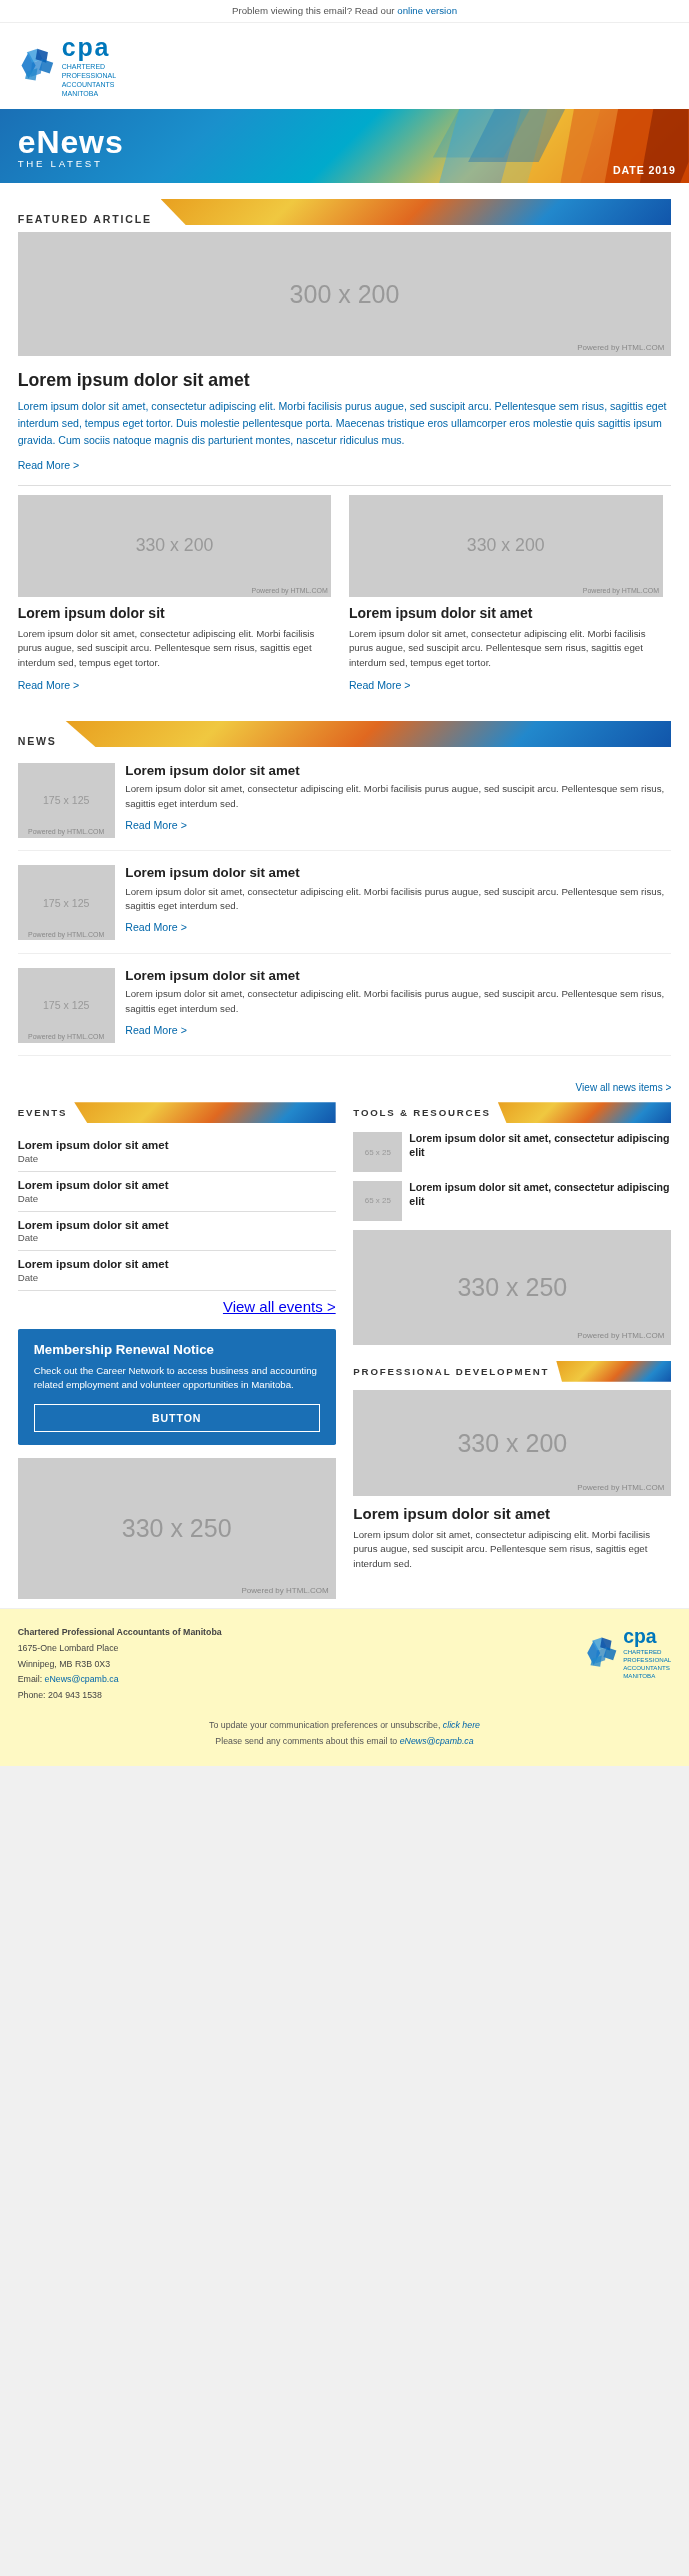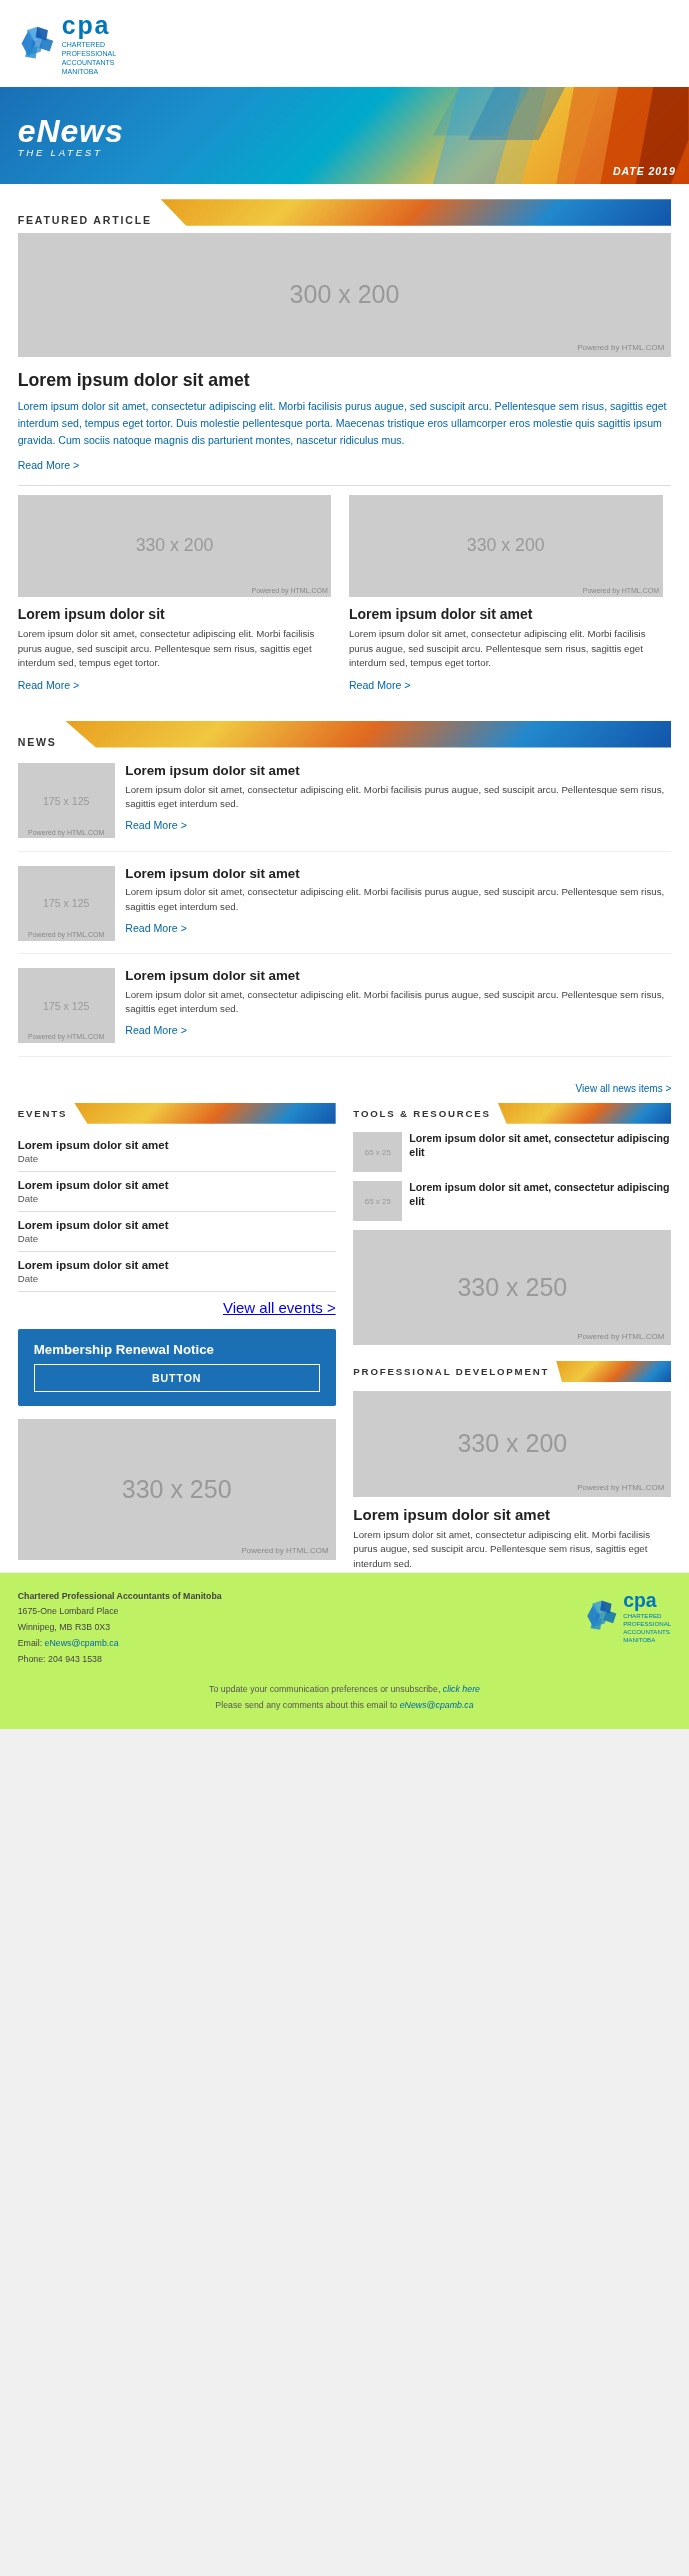--- a/index.html
+++ b/index.html
@@ -48,24 +48,23 @@
     }
     .logo-sub {
       font-size: 7px;
       color: #0077bb;
       line-height: 1.3;
     }
 
     
     .hero-banner {
       position: relative;
-      height: 97px;
+      height: 74px;
       background: linear-gradient(135deg, #1a6fb5 0%, #1a90cc 30%, #00aacc 50%, #f0c040 70%, #e07020 85%, #cc4400 100%);
       overflow: hidden;
-      font-style: italic;
     }
     .hero-text {
       position: absolute;
       left: 17.7px;
       top: 50%;
       transform: translateY(-50%);
       color: white;
     }
     .hero-enews {
       font-size: 32px;
@@ -412,21 +411,21 @@
       margin-bottom: 5.3px;
     }
     .prodev-body {
       font-size: 9.7px;
       color: #444;
       line-height: 1.5;
     }
 
     
     .footer {
-      background: #bef264;
+      background: #fef9c3;
       padding: 16px 17.7px;
       border-top: 0.9px solid #eee;
     }
     .footer-top {
       display: flex;
       justify-content: space-between;
       align-items: flex-start;
       margin-bottom: 14px;
     }
     .footer-address {
@@ -467,20 +466,23 @@
       right: 3.5px;
       font-size: 7px;
       color: #888;
     }
   </style>
 </head>
 <body>
 
 <div class="email-wrapper">
 
+  <div class="top-bar">
+    <span>Problem viewing this email? Read our </span><a href="#">online version</a>
+  </div>
 
   <div class="header">
     <div class="logo-area">
 
       <svg class="cpa-logo-svg" viewBox="0 0 42 42">
 
         <polygon points="4,21 12,6 20,21 12,36" fill="#1a7acc" opacity="0.9"></polygon>
         <polygon points="10,6 22,2 28,14 16,18" fill="#3399dd" opacity="0.8"></polygon>
         <polygon points="22,2 34,6 32,18 20,14" fill="#1155aa" opacity="0.9"></polygon>
         <polygon points="28,14 40,18 36,30 24,26" fill="#0066bb" opacity="0.8"></polygon>
@@ -634,20 +636,21 @@
         <div class="event-title">Lorem ipsum dolor sit amet</div>
         <div class="event-date">Date</div>
       </div>
 
       <div class="view-events">
         <a href="#">View all events &gt;</a>
       </div>
 
       <div class="membership-box" style="margin: 13.3px 0;">
         <div class="membership-title">Membership Renewal Notice</div>
+        <p class="membership-body">Check out the Career Network to access business and accounting related employment and volunteer opportunities in Manitoba.</p>
         <button class="membership-btn">BUTTON</button>
       </div>
 
       <div class="placeholder-box" style="height:141px; margin:8.8px 0; position:relative;">
         <span class="placeholder-text">330 x 250</span>
         <span class="placeholder-powered">Powered by HTML.COM</span>
       </div>
     </div>
 
     <div class="tools-col">

